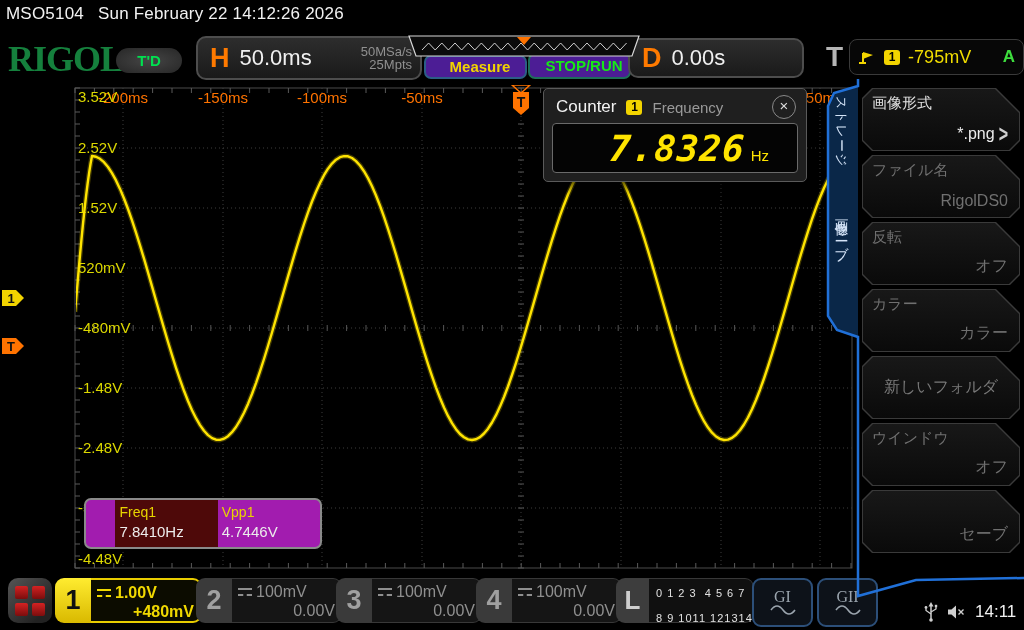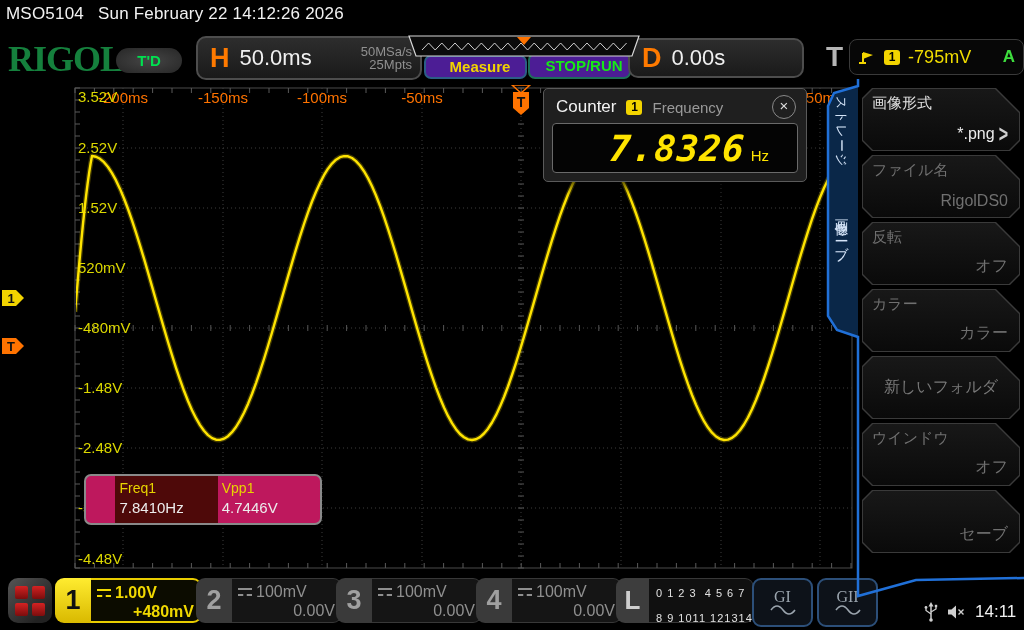--- a/index.html
+++ b/index.html
@@ -39,21 +39,21 @@
   #counter .t{font-size:17px;color:#f2f2f2;}
   #counter .m{font-size:15px;color:#9a9a9a;}
   #counter-close{margin-left:auto;width:22px;height:22px;border:1px solid #888;border-radius:50%;
         color:#ddd;font-size:15px;text-align:center;line-height:20px;cursor:pointer;}
   #counter .disp{position:absolute;left:8px;right:8px;top:34px;bottom:8px;background:#040404;
         border:1px solid #6a6a6a;border-radius:4px;display:flex;align-items:center;justify-content:flex-end;padding-right:12px;}
   #counter .digits{font-family:"DejaVu Sans Mono",monospace;font-style:italic;font-weight:bold;
         font-size:36px;color:#ffe400;letter-spacing:1px;transform:skewX(-4deg);}
   #counter .unit{font-size:15px;color:#ffe400;margin:14px 16px 0 6px;}
   
-  #meas{position:absolute;left:84px;top:474px;width:234px;height:47px;background:#be185d;
+  #meas{position:absolute;left:84px;top:498px;width:234px;height:47px;background:#a21caf;
         border:2px solid #8a8a8a;border-radius:7px;z-index:15;display:flex;}
   #meas .pad{width:30px;}
   .meas-cell{width:100px;padding:4px 0 0 4px;}
   .meas-cell.hl{background:#4e0909;}
   .meas-name{font-size:14px;color:#e8d400;}
   .meas-val{font-size:15px;color:#ececec;margin-top:3px;}
   
   #menu{position:absolute;left:862px;top:88px;width:158px;z-index:10;}
   .menu-btn{position:relative;height:63px;margin-bottom:4px;background:#3a3a3a;cursor:pointer;
         clip-path:polygon(0 10px,10px 0,calc(100% - 24px) 0,100% 24px,100% calc(100% - 10px),calc(100% - 10px) 100%,10px 100%,0 calc(100% - 10px));}

